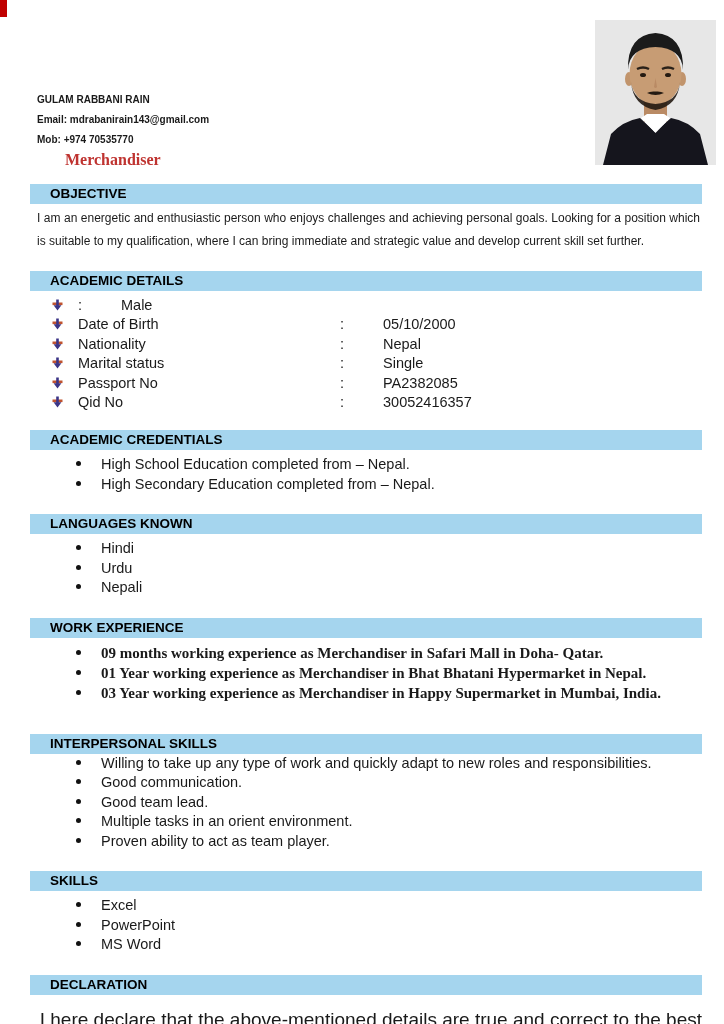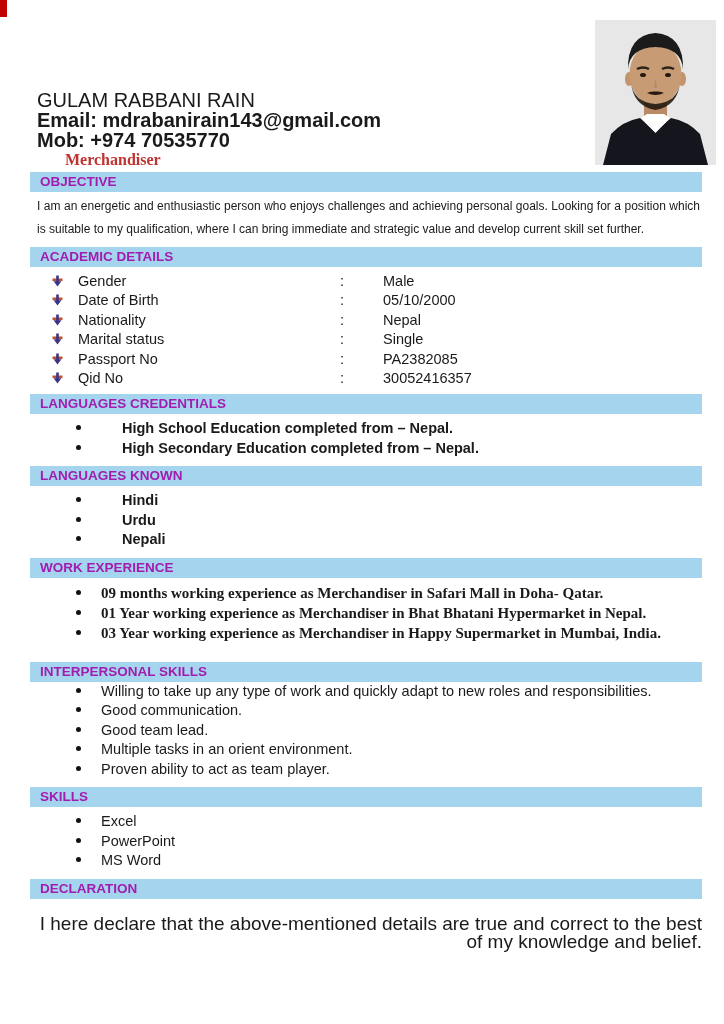--- a/index.html
+++ b/index.html
@@ -20,33 +20,33 @@
     position: absolute; top: 20px; right: 8px;
     width: 121px; height: 145px;
     background: #e7e7e7;
     overflow: hidden;
   }
   .content {
     position: absolute; left: 30px; top: 0;
     width: 672px;
   }
   .header-block { margin-top: 90px; padding-left: 7px; }
-  .header-name { font-size: 20px; font-weight: normal; line-height: 20px; }
-  .header-line { font-size: 20px; font-weight: bold; line-height: 20px; }
+  .header-name { font-size: 10px; font-weight: bold; line-height: 20px; }
+  .header-line { font-size: 10px; font-weight: bold; line-height: 20px; }
   .job-title {
     font-family: "Liberation Serif", serif;
     font-size: 16px; font-weight: bold;
     color: #bf3330; line-height: 20px; margin-left: 28px;
   }
   .section-bar {
     background: #a5d5ee;
     height: 20px; line-height: 20px;
     font-size: 13.5px; font-weight: bold;
-    color: #a21caf; padding-left: 10px;
-    margin-top: 2px;
+    color: #000000; padding-left: 20px;
+    margin-top: 14px;
   }
   .objective-text {
     font-size: 12px; line-height: 23px;
     text-align: justify; padding: 3px 2px 4px 7px;
   }
   
   .pd-rows { padding: 4px 0 4px 22px; }
   .pd-row { display: flex; align-items: center; height: 19.5px; font-size: 14.5px; }
   .pd-bullet { width: 26px; display: inline-flex; align-items: center; }
   .pd-label { width: 262px; }
@@ -56,21 +56,21 @@
   .blist { list-style: none; padding: 5px 0 6px 46px; }
   .blist li {
     display: flex; align-items: baseline;
     font-size: 14.5px; line-height: 19.5px;
   }
   .blist .dot {
     width: 5px; height: 5px; border-radius: 50%;
     background: #111; flex: 0 0 5px;
     margin-right: 20px; position: relative; top: -3px;
   }
-  .blist.bold li { font-weight: bold; gap: 21px; }
+  .blist.bold li { font-weight: normal; }
   .blist.serif li {
     font-family: "Liberation Serif", serif;
     font-weight: bold; font-size: 15px; line-height: 20px;
   }
   .gap-after-work { height: 11px; }
   .ip-list { padding-top: 0; }
   .declaration-text {
     font-size: 19px; line-height: 18px;
     padding: 16px 0 0 7px;
     text-align: right;
@@ -125,21 +125,20 @@
 
   <div class="section-bar">ACADEMIC DETAILS</div>
   <div class="pd-rows">
     <div class="pd-row">
       <span class="pd-bullet">
           <svg width="11" height="12" viewBox="0 0 11 12">
             <rect x="0.5" y="3.5" width="10" height="2.6" fill="#c0532f"></rect>
             <polygon points="4.2,0.5 6.8,0.5 6.8,6.2 9.4,6.2 5.5,11.5 1.6,6.2 4.2,6.2" fill="#3b3486"></polygon>
           </svg>
         </span>
-      <span class="pd-label">Gender</span>
       <span class="pd-colon">:</span>
       <span class="pd-value">Male</span>
     </div>
     <div class="pd-row">
       <span class="pd-bullet">
           <svg width="11" height="12" viewBox="0 0 11 12">
             <rect x="0.5" y="3.5" width="10" height="2.6" fill="#c0532f"></rect>
             <polygon points="4.2,0.5 6.8,0.5 6.8,6.2 9.4,6.2 5.5,11.5 1.6,6.2 4.2,6.2" fill="#3b3486"></polygon>
           </svg>
         </span>
@@ -186,21 +185,21 @@
             <rect x="0.5" y="3.5" width="10" height="2.6" fill="#c0532f"></rect>
             <polygon points="4.2,0.5 6.8,0.5 6.8,6.2 9.4,6.2 5.5,11.5 1.6,6.2 4.2,6.2" fill="#3b3486"></polygon>
           </svg>
         </span>
       <span class="pd-label">Qid No</span>
       <span class="pd-colon">:</span>
       <span class="pd-value">30052416357</span>
     </div>
   </div>
 
-  <div class="section-bar">LANGUAGES CREDENTIALS</div>
+  <div class="section-bar">ACADEMIC CREDENTIALS</div>
   <ul class="blist bold">
     <li>
         <span class="dot"></span>
         <span>High School Education completed from – Nepal.</span>
       </li>
     <li>
         <span class="dot"></span>
         <span>High Secondary Education completed from – Nepal.</span>
       </li>
   </ul>

